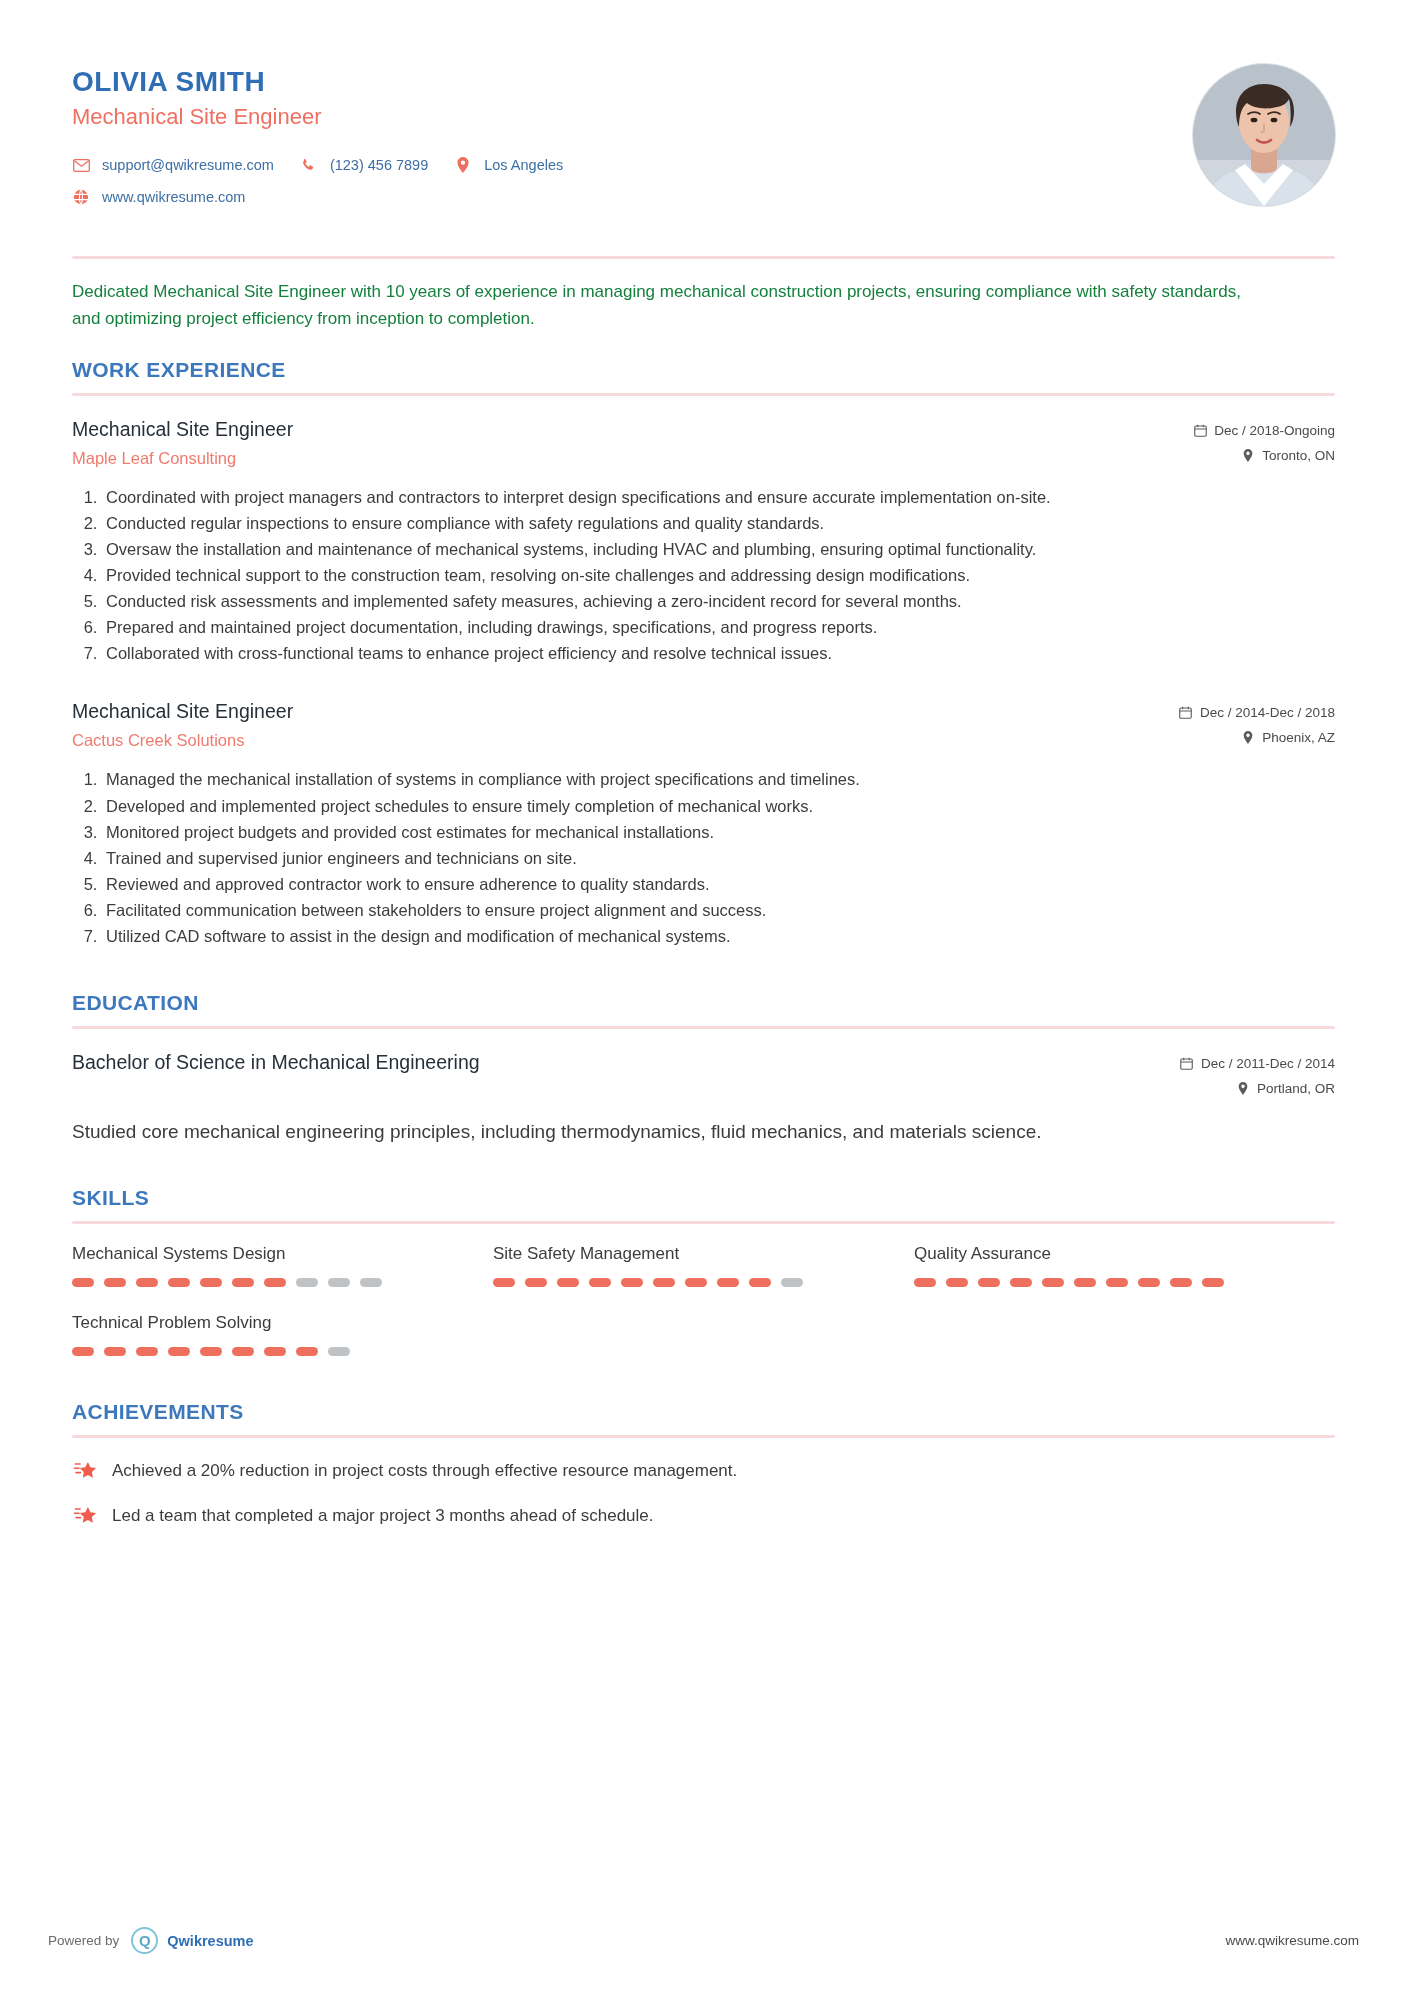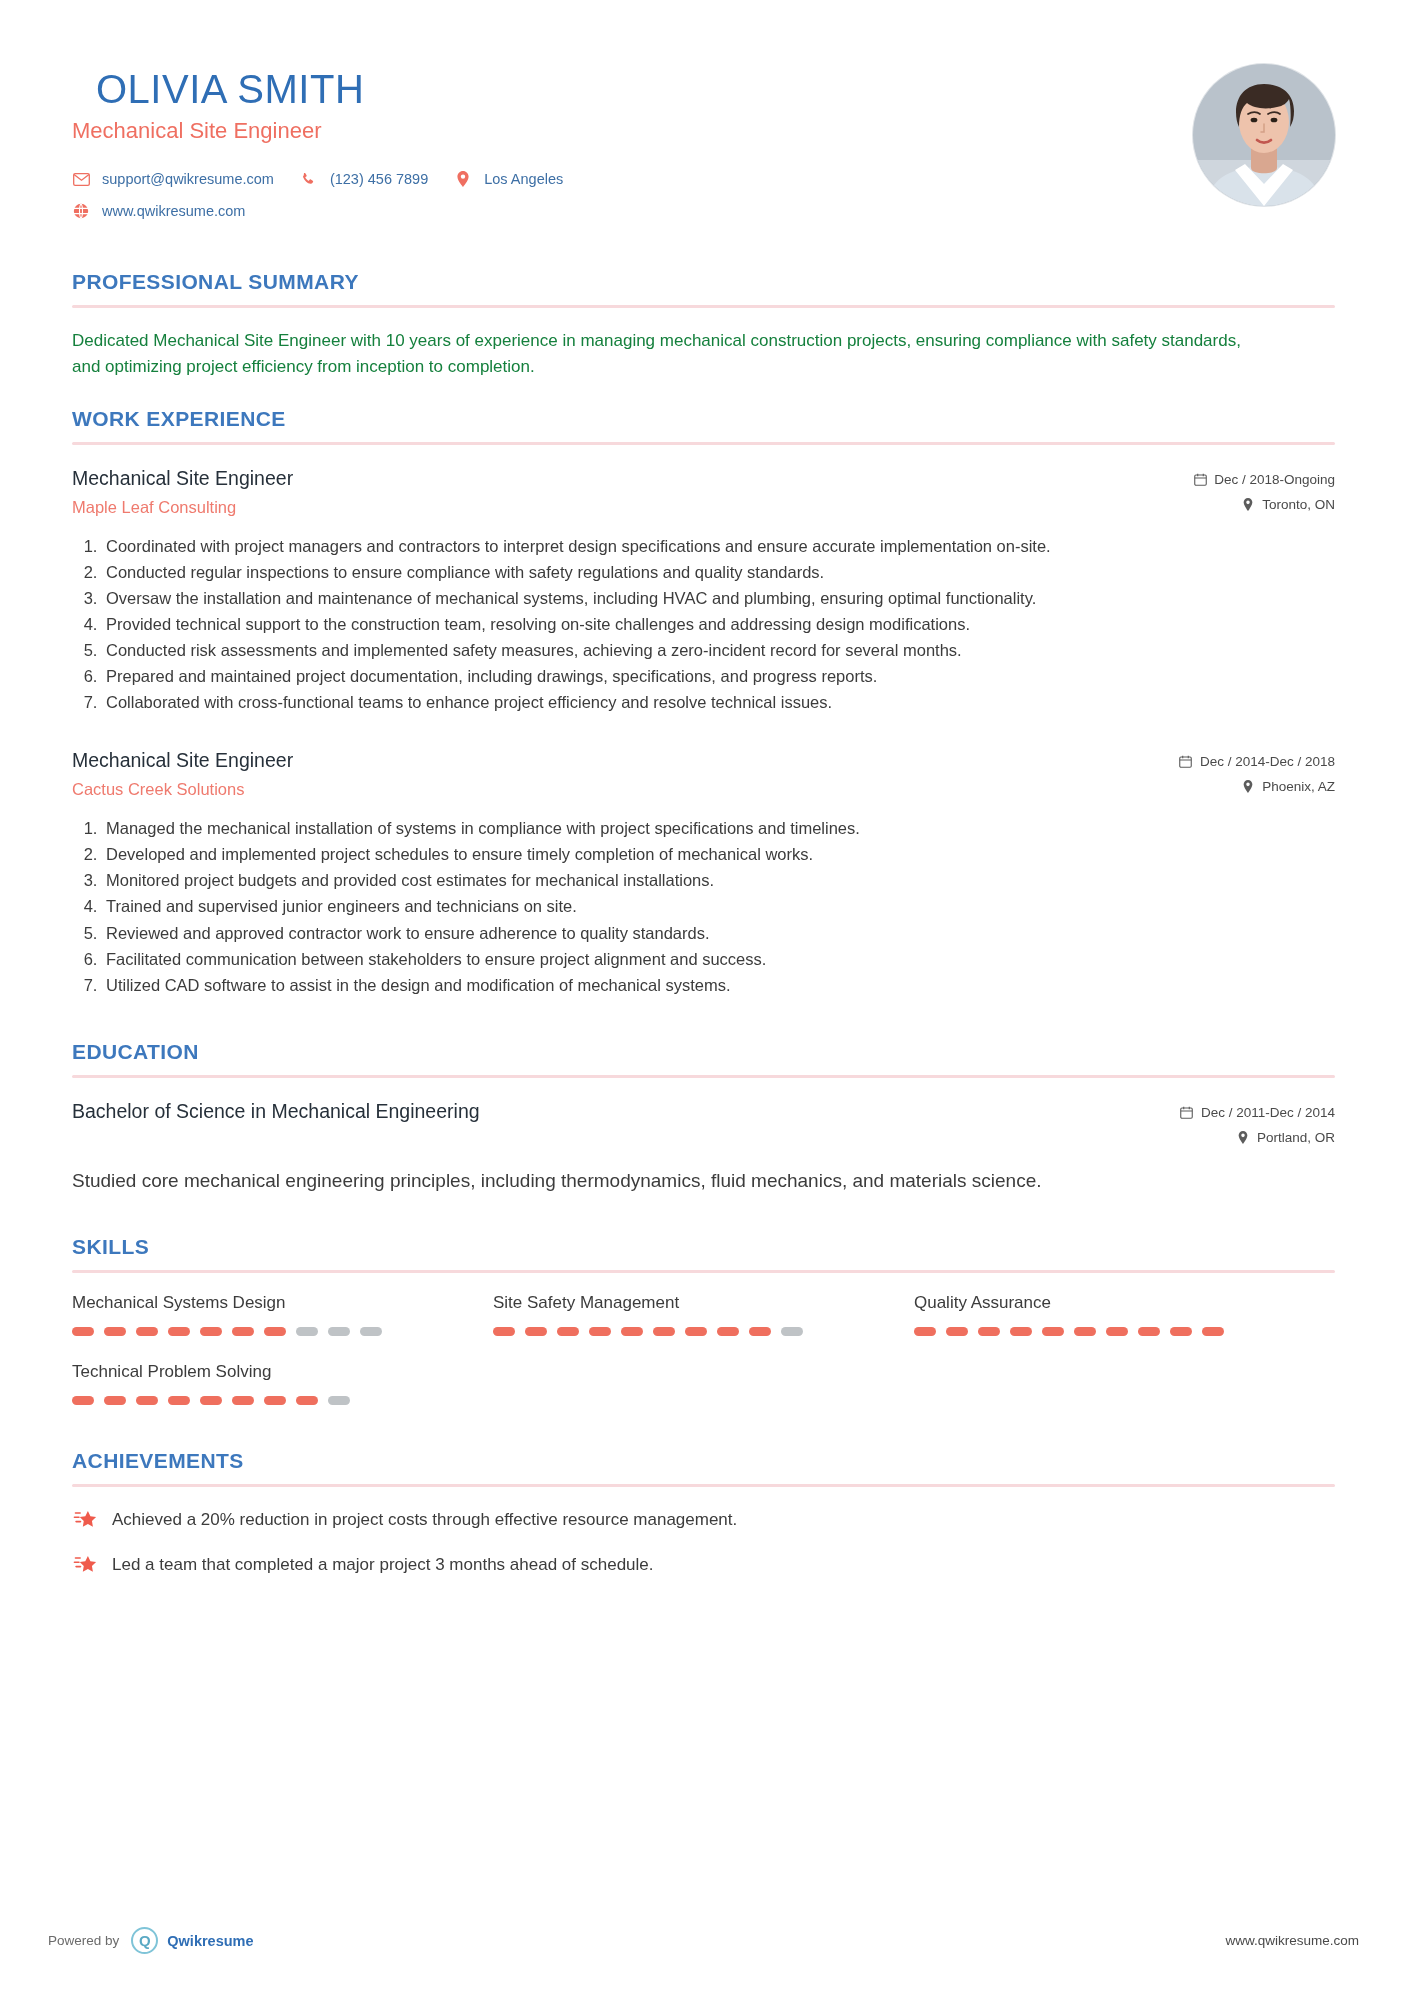--- a/index.html
+++ b/index.html
@@ -24,26 +24,25 @@
   
   .header {
     display: flex;
     justify-content: space-between;
     align-items: flex-start;
     padding-bottom: 10px;
   }
   .header-left { flex: 1; padding-top: 6px; }
 
   .full-name {
-    font-size: 40px;
-    font-weight: normal;
+    font-size: 28px;
+    font-weight: bold;
     letter-spacing: 0.5px;
     color: #2f6eb5;
     line-height: 1.15;
-    margin-left: 24px;
   }
   .job-title {
     font-size: 22px;
     color: #ef6f61;
     margin-top: 6px;
     font-weight: 400;
   }
 
   .contact-rows { margin-top: 26px; }
   .contact-row {
@@ -346,21 +345,20 @@
           <path d="M75 50c4-2.5 9-2.5 12 0" stroke="#3a2b24" stroke-width="1.7" fill="none" stroke-linecap="round"></path>
 
           <path d="M71 60v8h-3" stroke="#d3a086" stroke-width="1.5" fill="none" stroke-linecap="round"></path>
           <path d="M64 76c4 3.5 10 3.5 14 0" stroke="#c2574f" stroke-width="2.6" fill="none" stroke-linecap="round"></path>
         </g>
       </svg>
     </div>
   </div>
 
   <div class="section">
-    <div class="section-title">PROFESSIONAL SUMMARY</div>
     <div class="section-rule"></div>
     <div class="summary-text">Dedicated Mechanical Site Engineer with 10 years of experience in managing mechanical construction projects, ensuring compliance with safety standards, and optimizing project efficiency from inception to completion.</div>
   </div>
 
   <div class="section">
     <div class="section-title">WORK EXPERIENCE</div>
     <div class="section-rule"></div>
 
     <div class="entry">
       <div class="entry-head">

